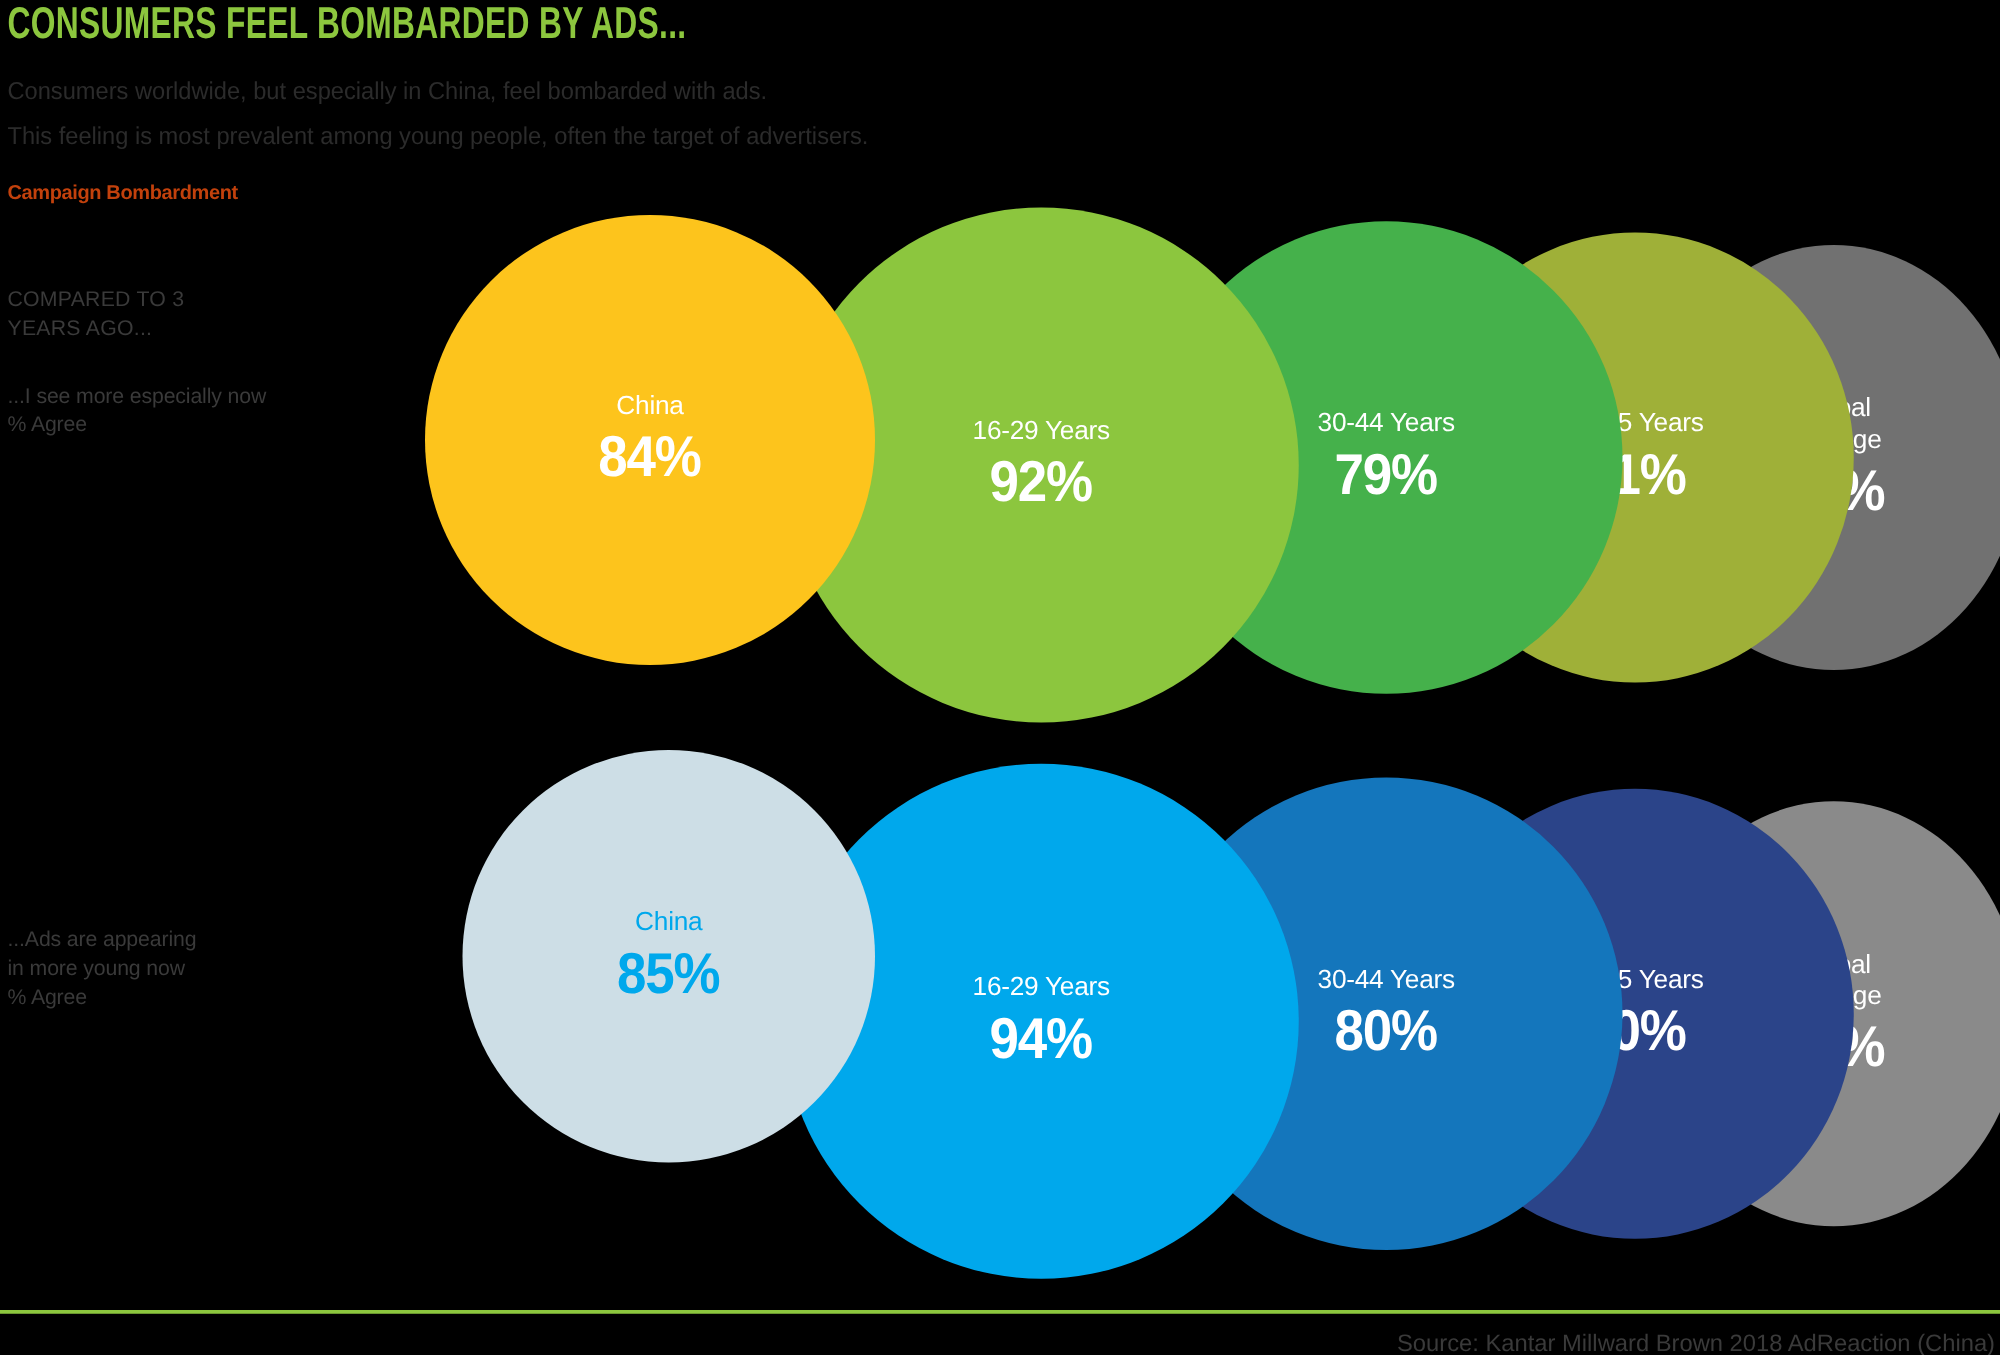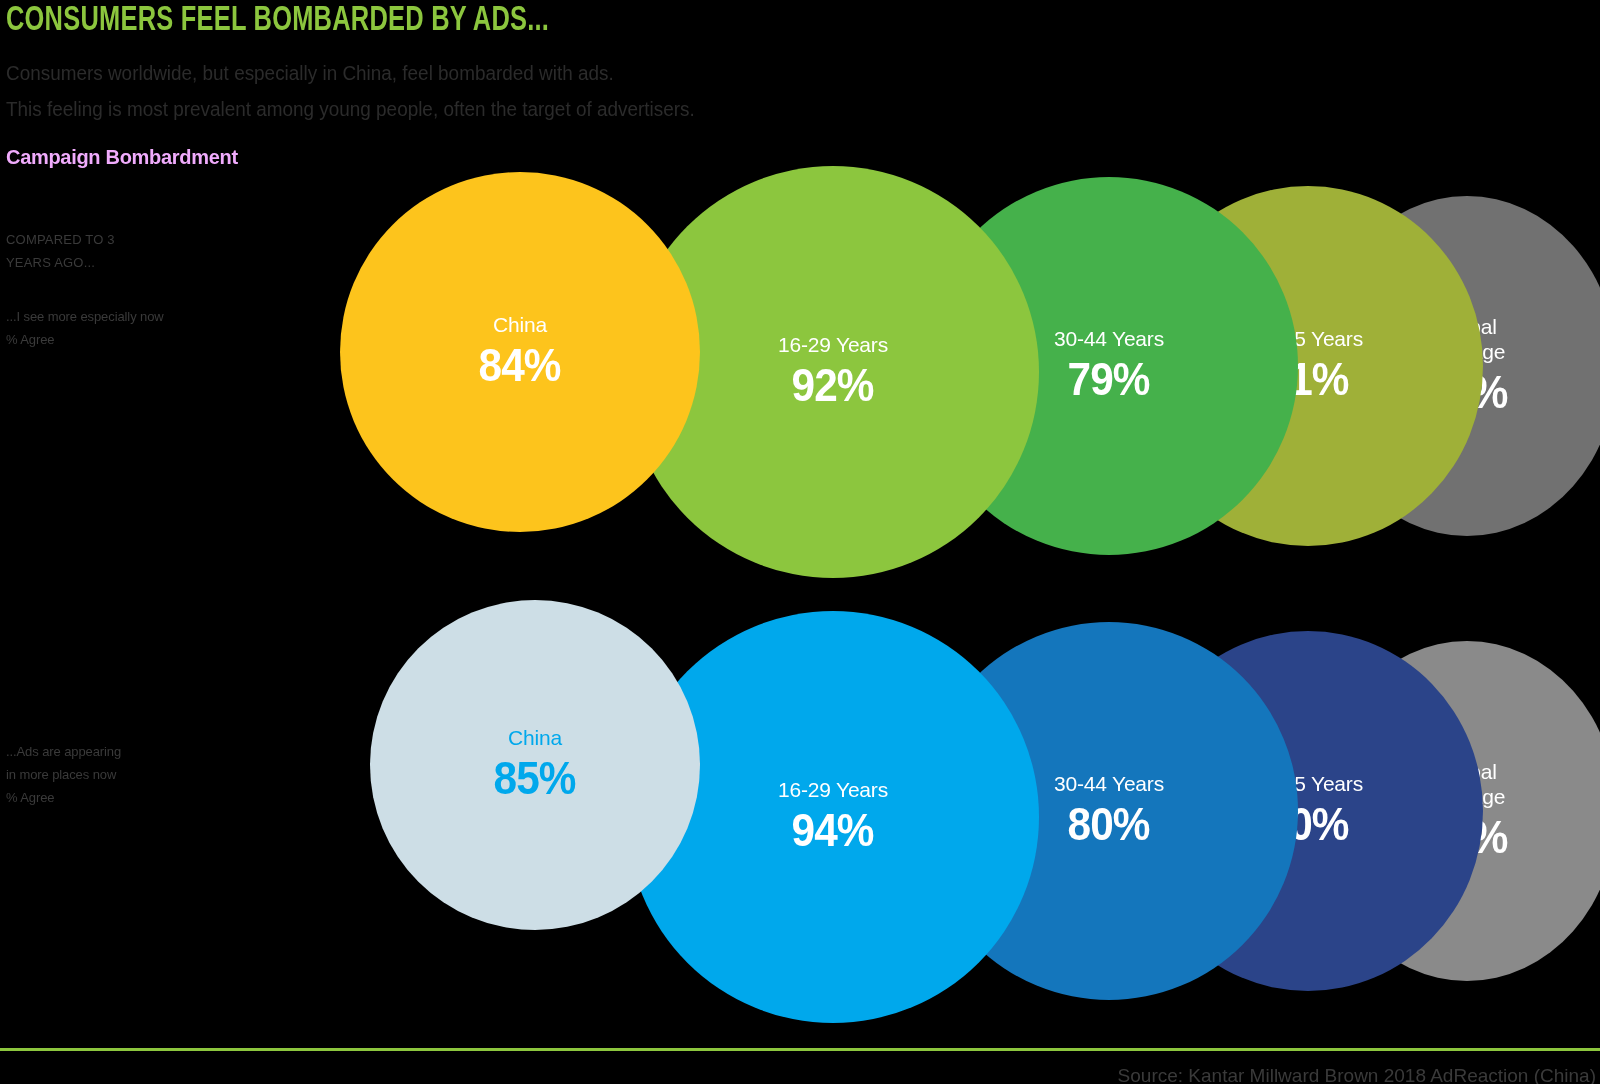--- a/index.html
+++ b/index.html
@@ -25,28 +25,28 @@
     position:absolute; left:6px;
     font-size:19.5px; color:#2B2B2B;
     white-space:nowrap;
     transform:scaleX(0.97); transform-origin:left center;
   }
   .sub.l1 { top:62px; }
   .sub.l2 { top:98px; }
 
   .kicker {
     position:absolute; left:6px; top:146px;
-    font-size:20px; font-weight:bold; color:#f0abfc;
+    font-size:16px; font-weight:bold; color:#c2410c;
     letter-spacing:-0.3px; white-space:nowrap;
   }
 
   
   .leftlabel {
     position:absolute; left:6px;
-    font-size:13px; line-height:23px;
+    font-size:17px; line-height:23px;
     color:#3A3A3A;
     width:320px;
     letter-spacing:-0.1px;
   }
   .leftlabel.compared { top:228px; text-transform:uppercase; letter-spacing:0.2px; }
   .leftlabel.q1 { top:305px; }
   .leftlabel.q2 { top:740px; }
 
   
   .row { position:absolute; left:0; top:0; width:1600px; height:1084px; }
@@ -86,21 +86,21 @@
 <div class="title">CONSUMERS FEEL BOMBARDED BY ADS...</div>
 <div class="sub l1">Consumers worldwide, but especially in China, feel bombarded with ads.</div>
 <div class="sub l2">This feeling is most prevalent among young people, often the target of advertisers.</div>
 <div class="kicker">Campaign Bombardment</div>
 
 <div class="leftlabel compared" style="white-space:pre-line">COMPARED TO 3
 YEARS AGO...</div>
 <div class="leftlabel q1" style="white-space:pre-line">...I see more especially now
 % Agree</div>
 <div class="leftlabel q2" style="white-space:pre-line">...Ads are appearing
-in more places now
+in more young now
 % Agree</div>
 
 <div class="row">
   <div class="bubble" style="left:1317px; top:196px; width:300px; height:340px; background:#717171; border-radius:50%; z-index:1;">
 
     <div class="cat">
         <span style="display:block;white-space:pre-line">Global
 Average</span>
       </div>
     <div class="val">74%</div>

